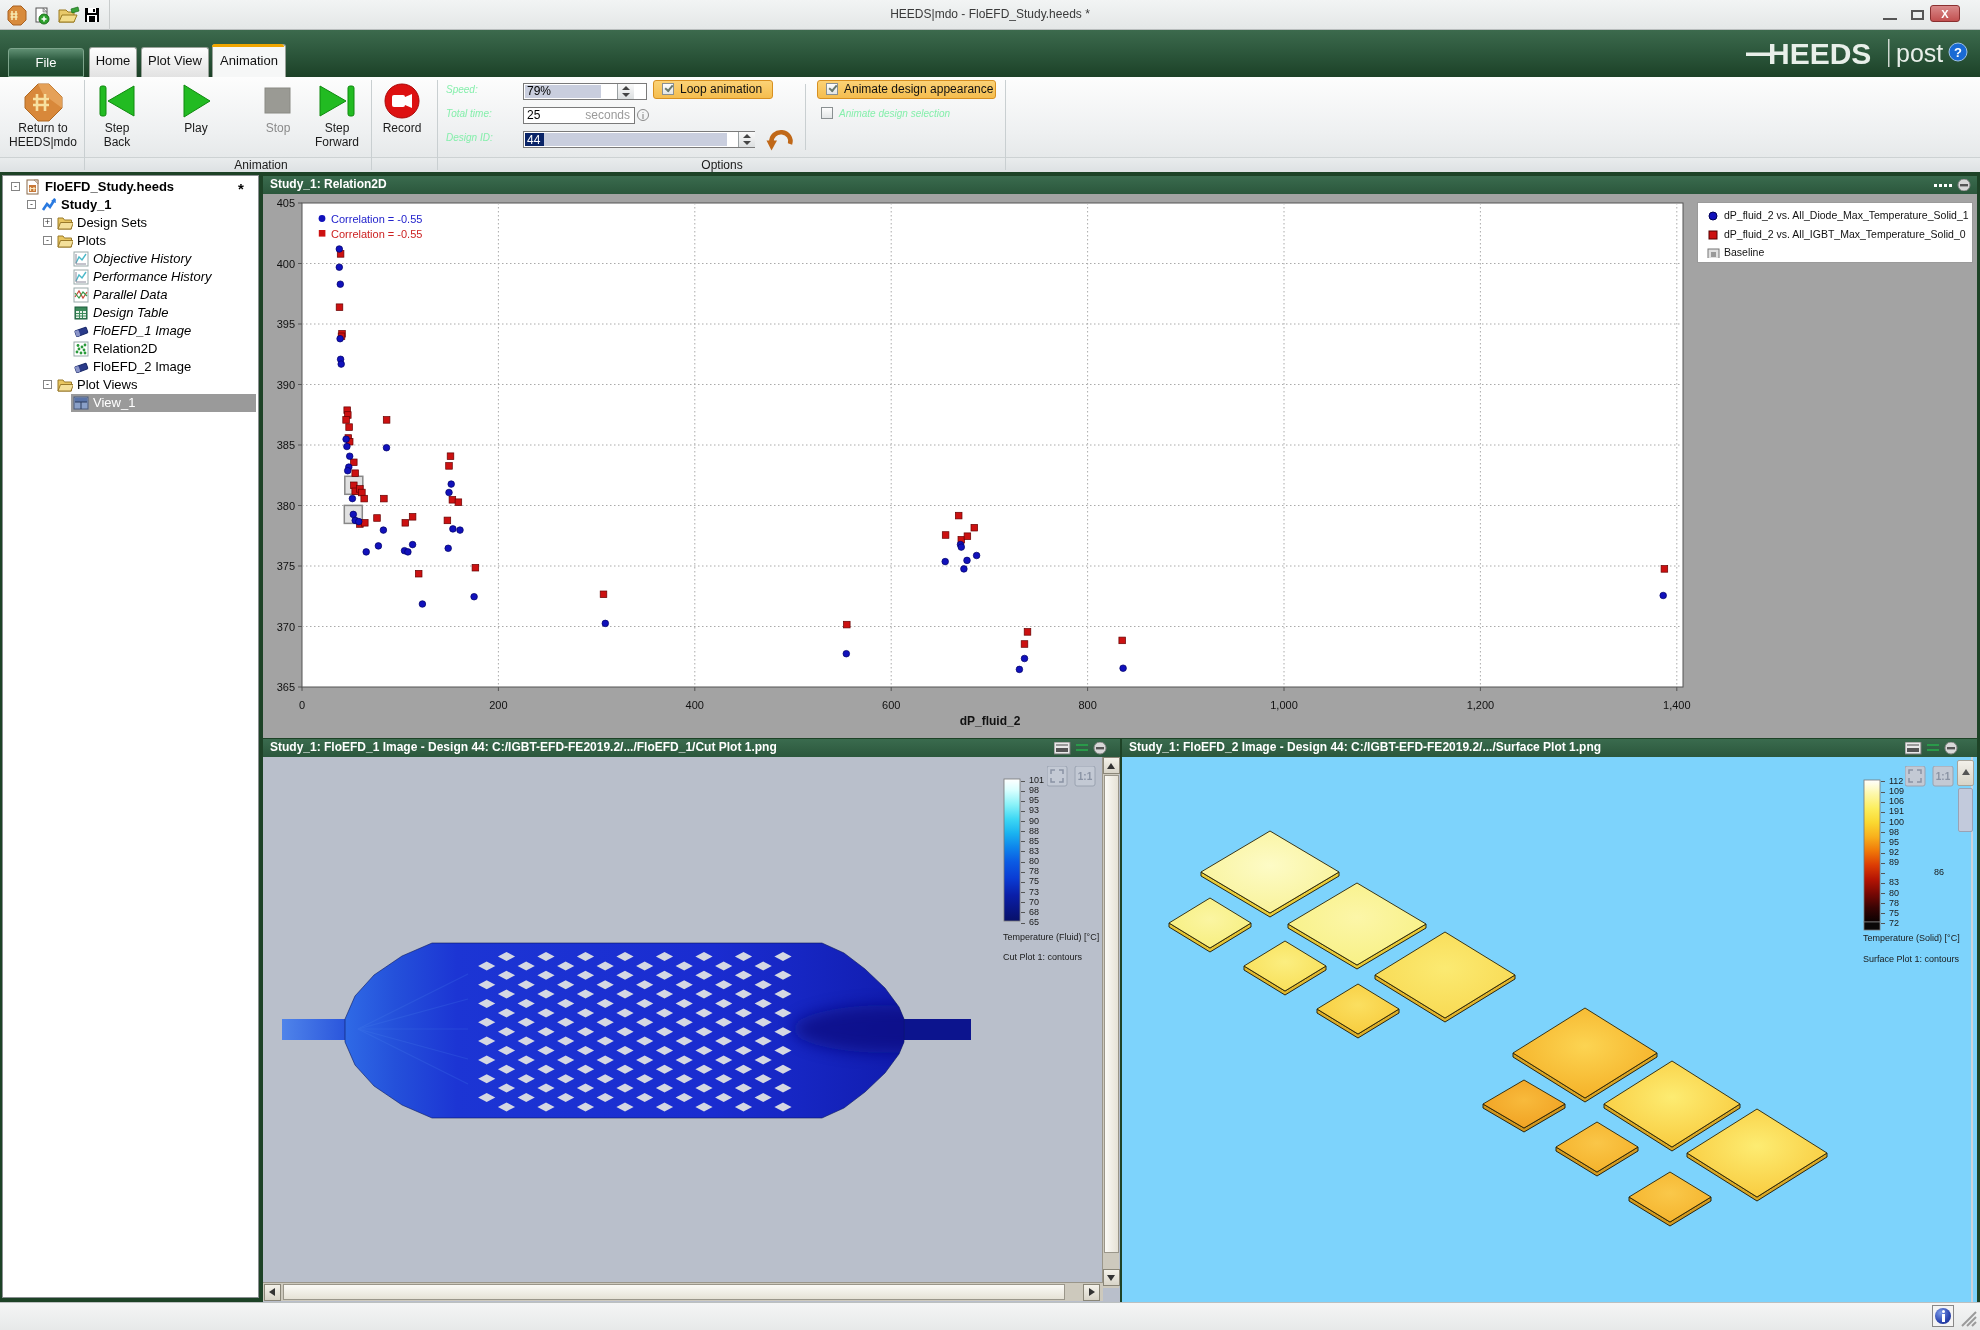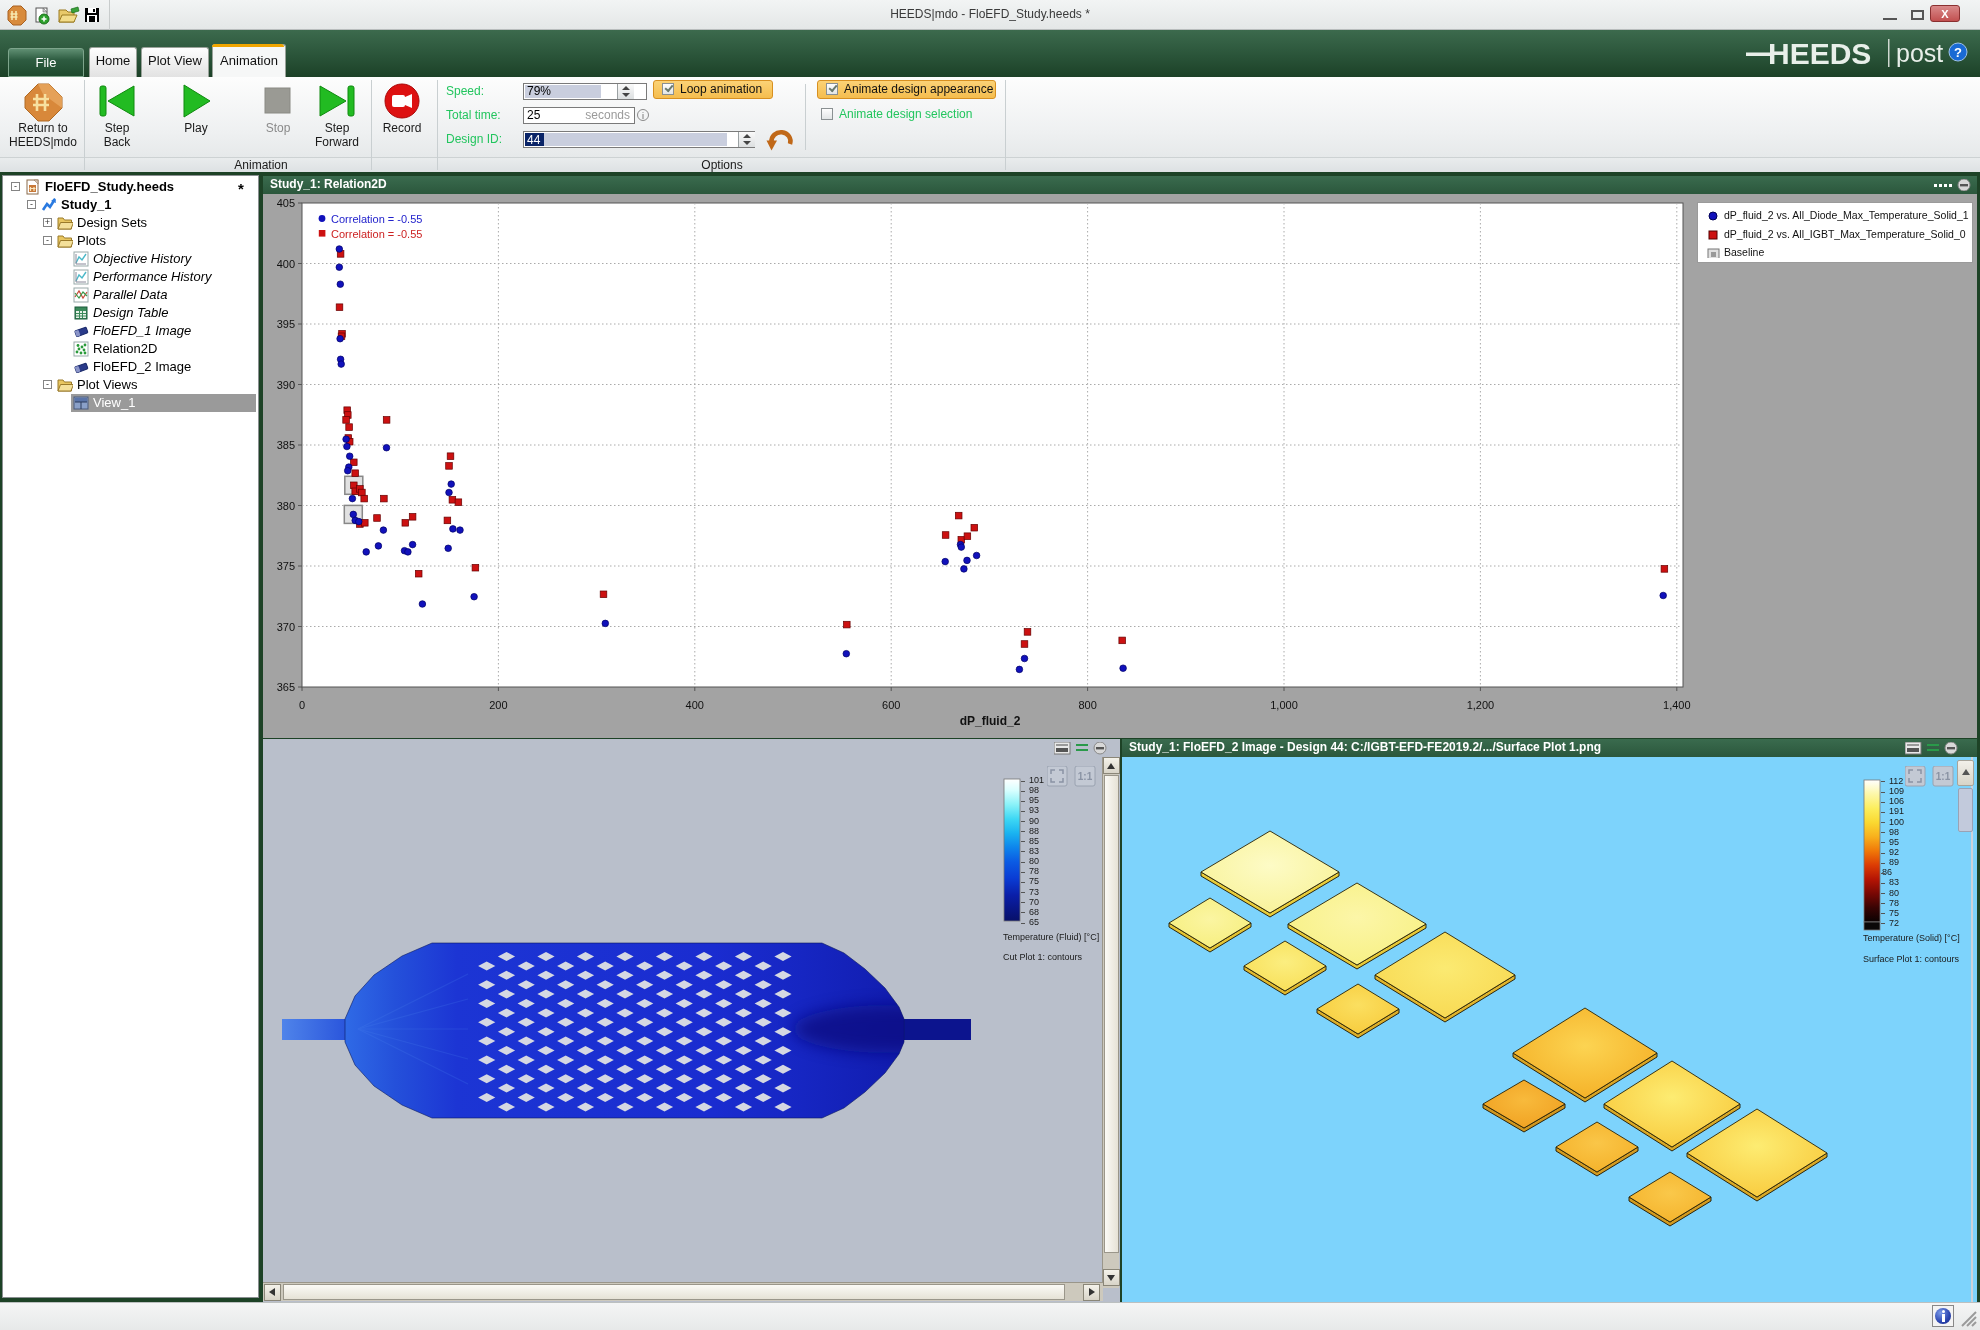--- a/index.html
+++ b/index.html
@@ -14,21 +14,21 @@
 .tab{position:absolute;top:47px;height:30px;font-size:13px;text-align:center;border:1px solid #9aa29a;border-bottom:none;border-radius:3px 3px 0 0;background:linear-gradient(#fefefe,#e2e2e2);color:#111;line-height:26px;}
 #tabfile{left:8px;top:48px;width:76px;height:29px;background:linear-gradient(#5f8f72,#2e5c41 40%,#1f4a2e);color:#fff;border:1px solid #7ea58c;line-height:27px;}
 #tabanim{top:44px;height:33px;background:#f6f7f7;border-color:#9aa29a;line-height:32px;}
 #tabanim:before{content:"";position:absolute;left:-1px;top:-1px;width:100%;height:3px;background:#f0a500;border-radius:3px 3px 0 0;}
 
 #rbody{left:0;top:77px;width:1980px;height:81px;background:linear-gradient(#fdfdfd,#eef0f1 70%,#e6e9ea);border-bottom:1px solid #cdd2d3;}
 #rlabels{left:0;top:158px;width:1980px;height:14px;background:linear-gradient(#e9eced,#dde1e3);font-size:12px;color:#333;}
 #rband2{left:0;top:172px;width:1980px;height:4px;background:#1d4226;}
 .gsep{position:absolute;top:80px;width:1px;height:90px;background:#c9cfd1;}
 .biglbl{position:absolute;font-size:12px;color:#1a1a1a;text-align:center;line-height:14px;}
-.fldlbl{position:absolute;font-size:12px;color:#22c55e;}
+.fldlbl{position:absolute;font-size:10px;color:#86efac;font-style:italic;}
 .fld{position:absolute;background:#fff;border:1px solid #7a7a7a;font-size:12px;color:#000;}
 .spin{position:absolute;width:17px;background:linear-gradient(#fafafa,#dcdfe0);border-left:1px solid #9aa0a2;}
 .spin:before,.spin:after{content:"";position:absolute;left:4px;border-left:4px solid transparent;border-right:4px solid transparent;}
 .spin:before{top:2px;border-bottom:4px solid #444;}
 .spin:after{bottom:2px;border-top:4px solid #444;}
 .orangebox{position:absolute;height:19px;background:linear-gradient(#fbd276,#f5bd4e);border:1px solid #d89020;border-radius:3px;font-size:12px;color:#111;line-height:17px;}
 .cb{display:inline-block;width:12px;height:12px;background:linear-gradient(#fdfdfd,#e2e5e6);border:1px solid #8a9092;vertical-align:-2px;margin-right:6px;position:relative;}
 .cb.ck:before{content:"";position:absolute;left:2px;top:1px;width:6px;height:3px;border-left:2px solid #6a7a6e;border-bottom:2px solid #6a7a6e;transform:rotate(-50deg);}
 
 .phead{position:absolute;left:0;top:0;width:100%;height:18px;background:linear-gradient(#3a6b4e,#2b573c);color:#fff;font-size:12px;font-weight:bold;line-height:17px;padding-left:7px;overflow:hidden;}
@@ -414,20 +414,21 @@
         <rect x="3" y="21" width="8" height="8" fill="#cc1111" stroke="#550000"></rect>
         <rect x="2" y="39" width="11" height="11" fill="#e0e0e0" stroke="#777"></rect>
         <rect x="5" y="42" width="5" height="5" fill="#999"></rect>
       </svg>
 <div class="abs" style="left:26px;top:6px;">dP_fluid_2 vs. All_Diode_Max_Temperature_Solid_1</div>
 <div class="abs" style="left:26px;top:25px;">dP_fluid_2 vs. All_IGBT_Max_Temperature_Solid_0</div>
 <div class="abs" style="left:26px;top:43px;">Baseline</div>
 </div>
   </div>
 <div class="abs" id="cfdpanel">
+    <div class="phead">Study_1: FloEFD_1 Image - Design 44: C:/IGBT-EFD-FE2019.2/.../FloEFD_1/Cut Plot 1.png</div>
     <svg class="abs hicons" style="right:6px;width:60px;height:13px;" width="60" height="13">
 <rect x="0" y="0" width="16" height="12" fill="#e8e8e8" stroke="#777"></rect>
       <rect x="2" y="6" width="12" height="4" fill="#555"></rect>
       <rect x="2" y="2" width="12" height="2" fill="#999"></rect>
 <g stroke="#2a9a4a" stroke-width="2">
         <line x1="22" y1="3" x2="34" y2="3"></line>
         <line x1="22" y1="8" x2="34" y2="8"></line>
       </g>
 <circle cx="46" cy="6" r="6" fill="#d8d8d8" stroke="#888"></circle>
       <rect x="42" y="5" width="8" height="2.4" fill="#555"></rect>
@@ -794,21 +795,21 @@
     <div class="cbarlbl" style="left:767px;top:78px;">100</div>
     <div class="abs" style="left:759px;top:83px;width:4px;height:1px;background:#555"></div>
     <div class="cbarlbl" style="left:767px;top:88px;">98</div>
     <div class="abs" style="left:759px;top:93px;width:4px;height:1px;background:#555"></div>
     <div class="cbarlbl" style="left:767px;top:98px;">95</div>
     <div class="abs" style="left:759px;top:103px;width:4px;height:1px;background:#555"></div>
     <div class="cbarlbl" style="left:767px;top:108px;">92</div>
     <div class="abs" style="left:759px;top:114px;width:4px;height:1px;background:#555"></div>
     <div class="cbarlbl" style="left:767px;top:118px;">89</div>
     <div class="abs" style="left:759px;top:124px;width:4px;height:1px;background:#555"></div>
-    <div class="cbarlbl" style="left:760px;top:128px;">86</div>
+    <div class="cbarlbl" style="left:812px;top:128px;">86</div>
     <div class="abs" style="left:759px;top:134px;width:4px;height:1px;background:#555"></div>
     <div class="cbarlbl" style="left:767px;top:138px;">83</div>
     <div class="abs" style="left:759px;top:144px;width:4px;height:1px;background:#555"></div>
     <div class="cbarlbl" style="left:767px;top:149px;">80</div>
     <div class="abs" style="left:759px;top:154px;width:4px;height:1px;background:#555"></div>
     <div class="cbarlbl" style="left:767px;top:159px;">78</div>
     <div class="abs" style="left:759px;top:164px;width:4px;height:1px;background:#555"></div>
     <div class="cbarlbl" style="left:767px;top:169px;">75</div>
     <div class="abs" style="left:759px;top:174px;width:4px;height:1px;background:#555"></div>
     <div class="cbarlbl" style="left:767px;top:179px;">72</div>

